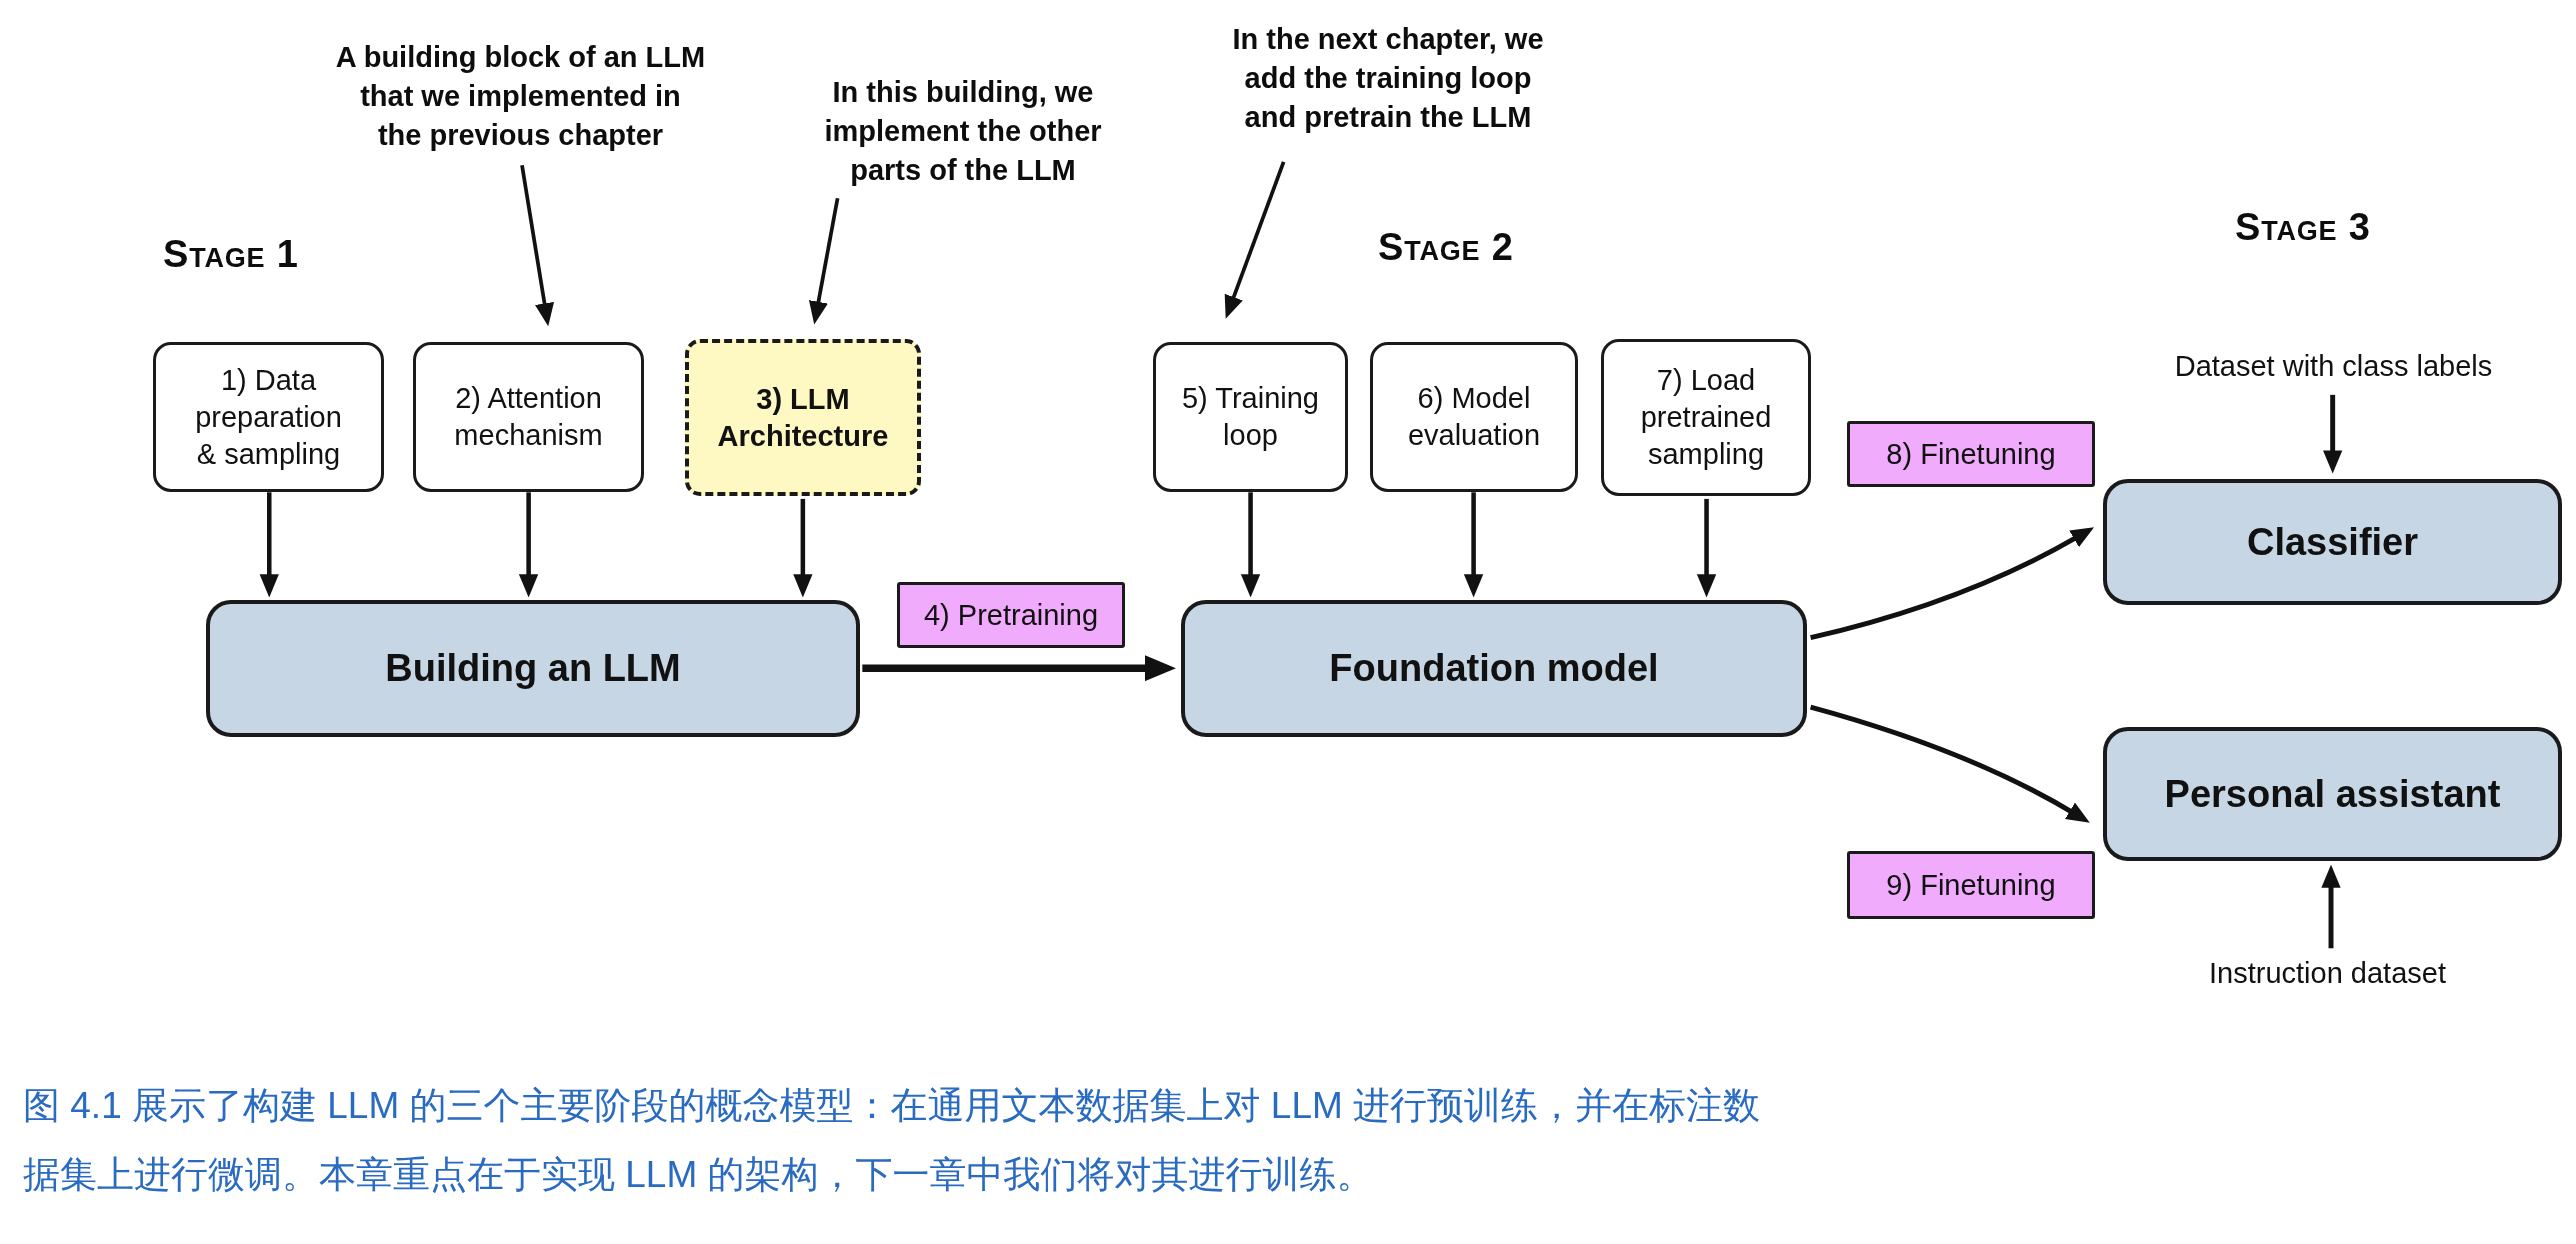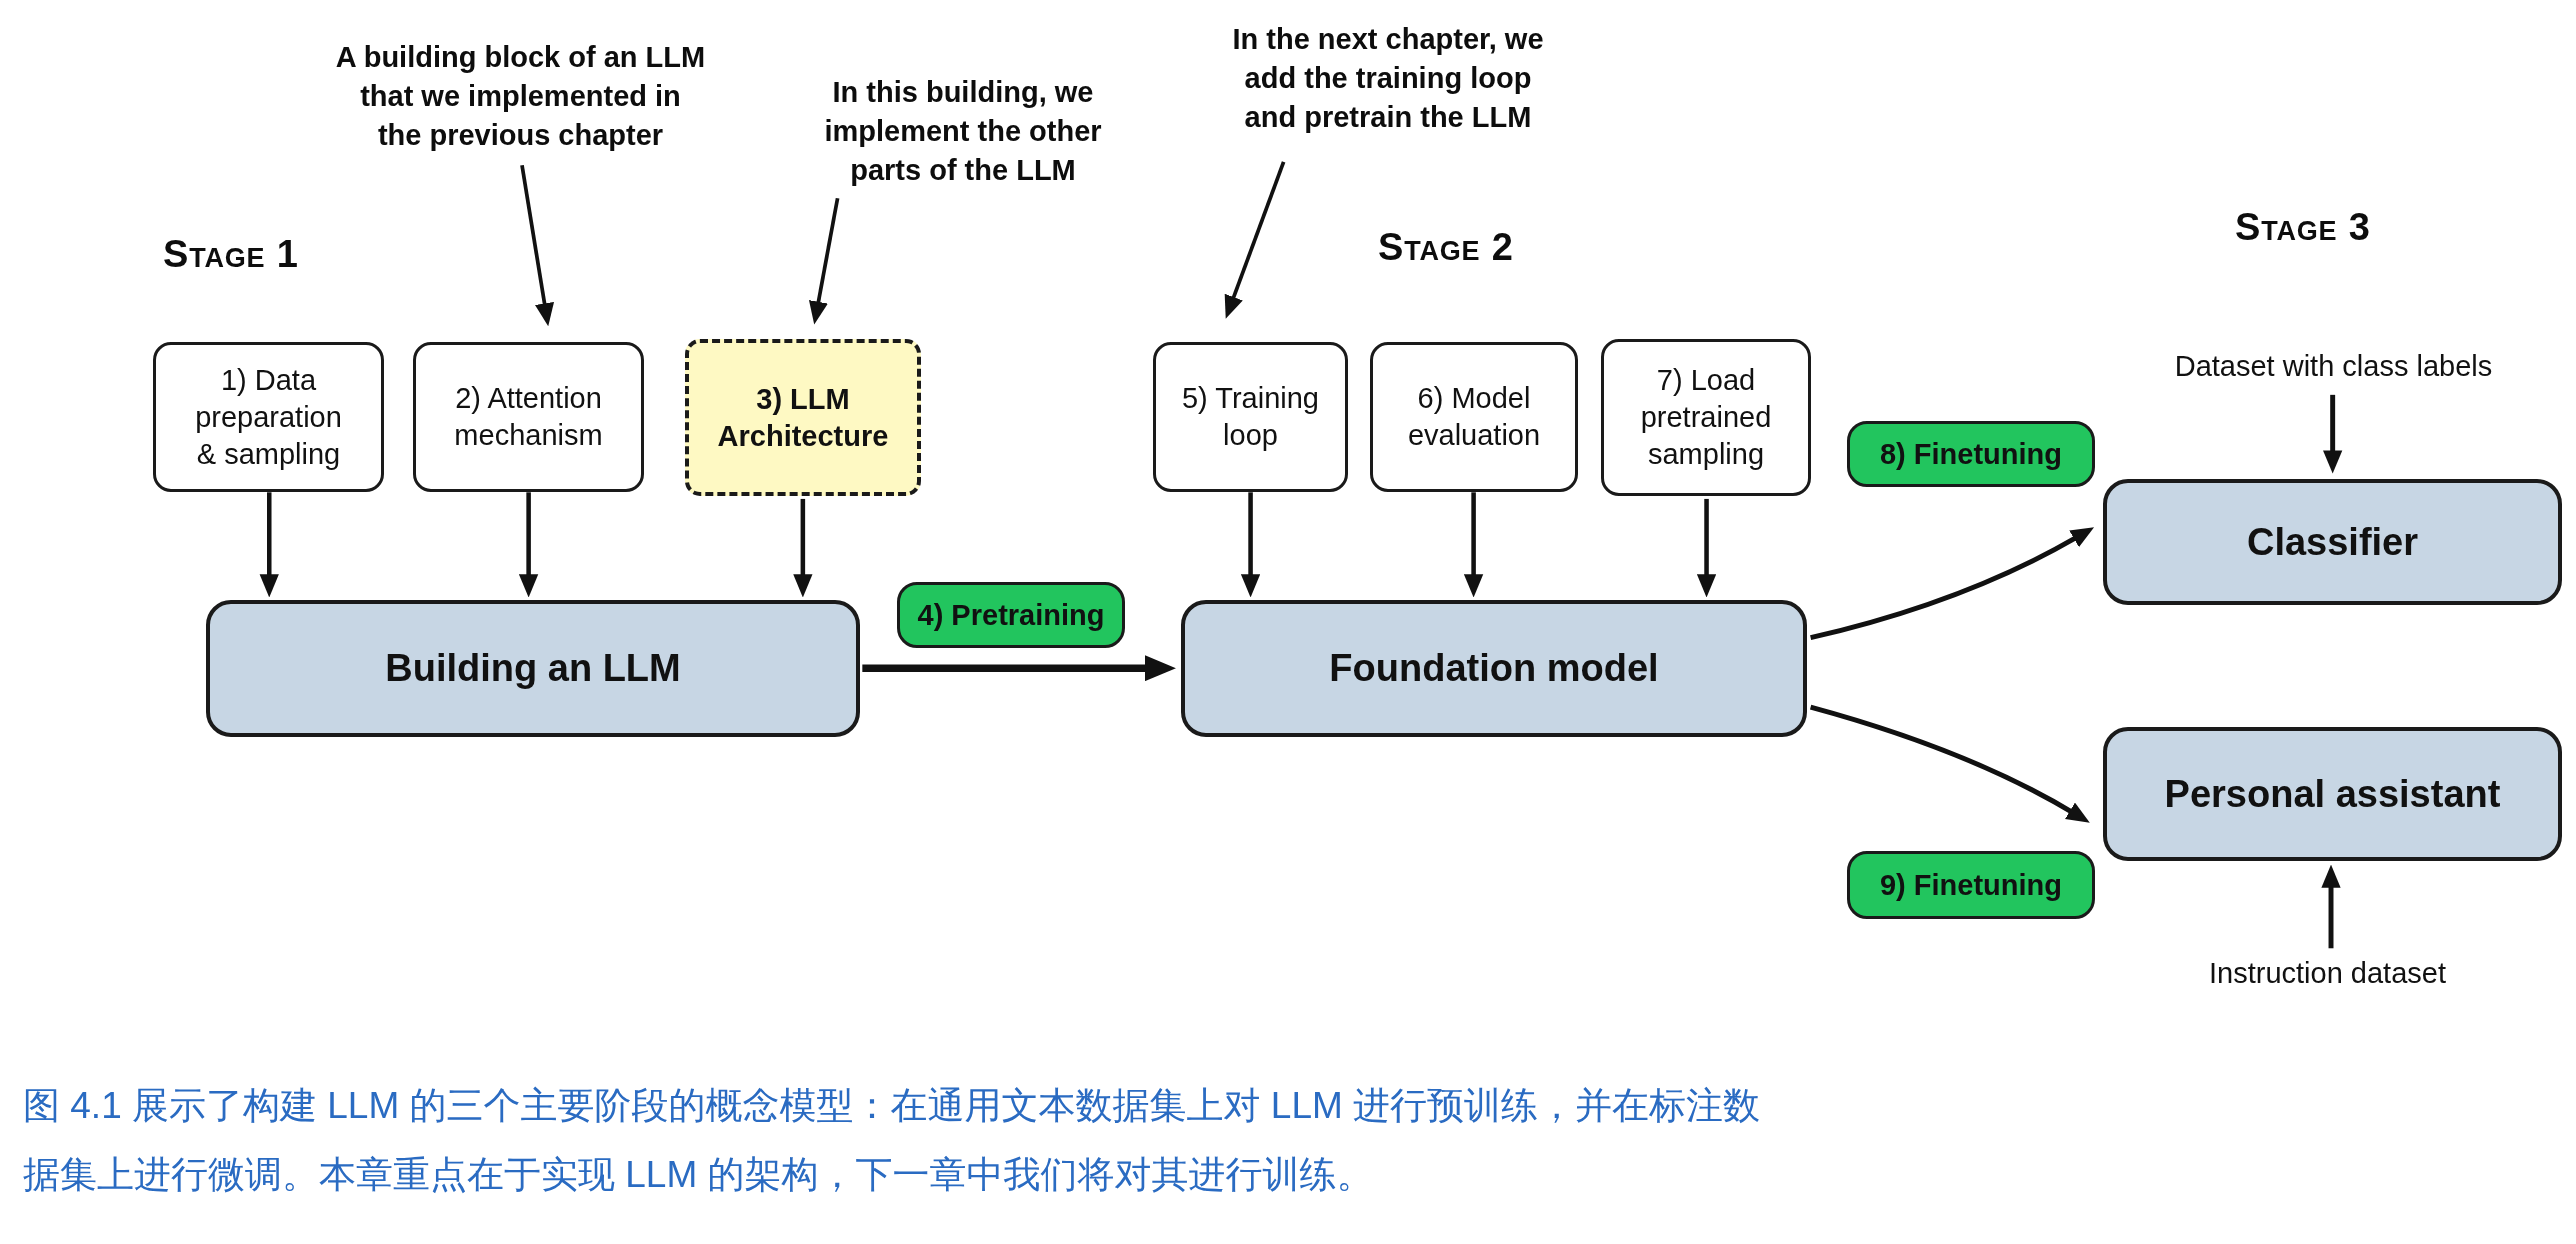--- a/index.html
+++ b/index.html
@@ -51,29 +51,28 @@
 
   .sbox.dashed{
     background:#fef9c3;
     border:4.1px dashed #1a1a1a;
     border-radius:15px;
     font-weight:700;
   }
 
   .pill{
     position:absolute;
-    background:#22c55e;
+    background:#f0abfc;
     border:3.3px solid #1a1a1a;
-    border-radius:20px;
+    border-radius:3px;
     display:flex;
     align-items:center;
     justify-content:center;
     font-size:29px;
     white-space:nowrap;
-    font-weight:bold;
   }
 
   .bigbox{
     position:absolute;
     background:#c7d6e4;
     border:4.1px solid #1a1a1a;
     border-radius:25px;
     display:flex;
     align-items:center;
     justify-content:center;

